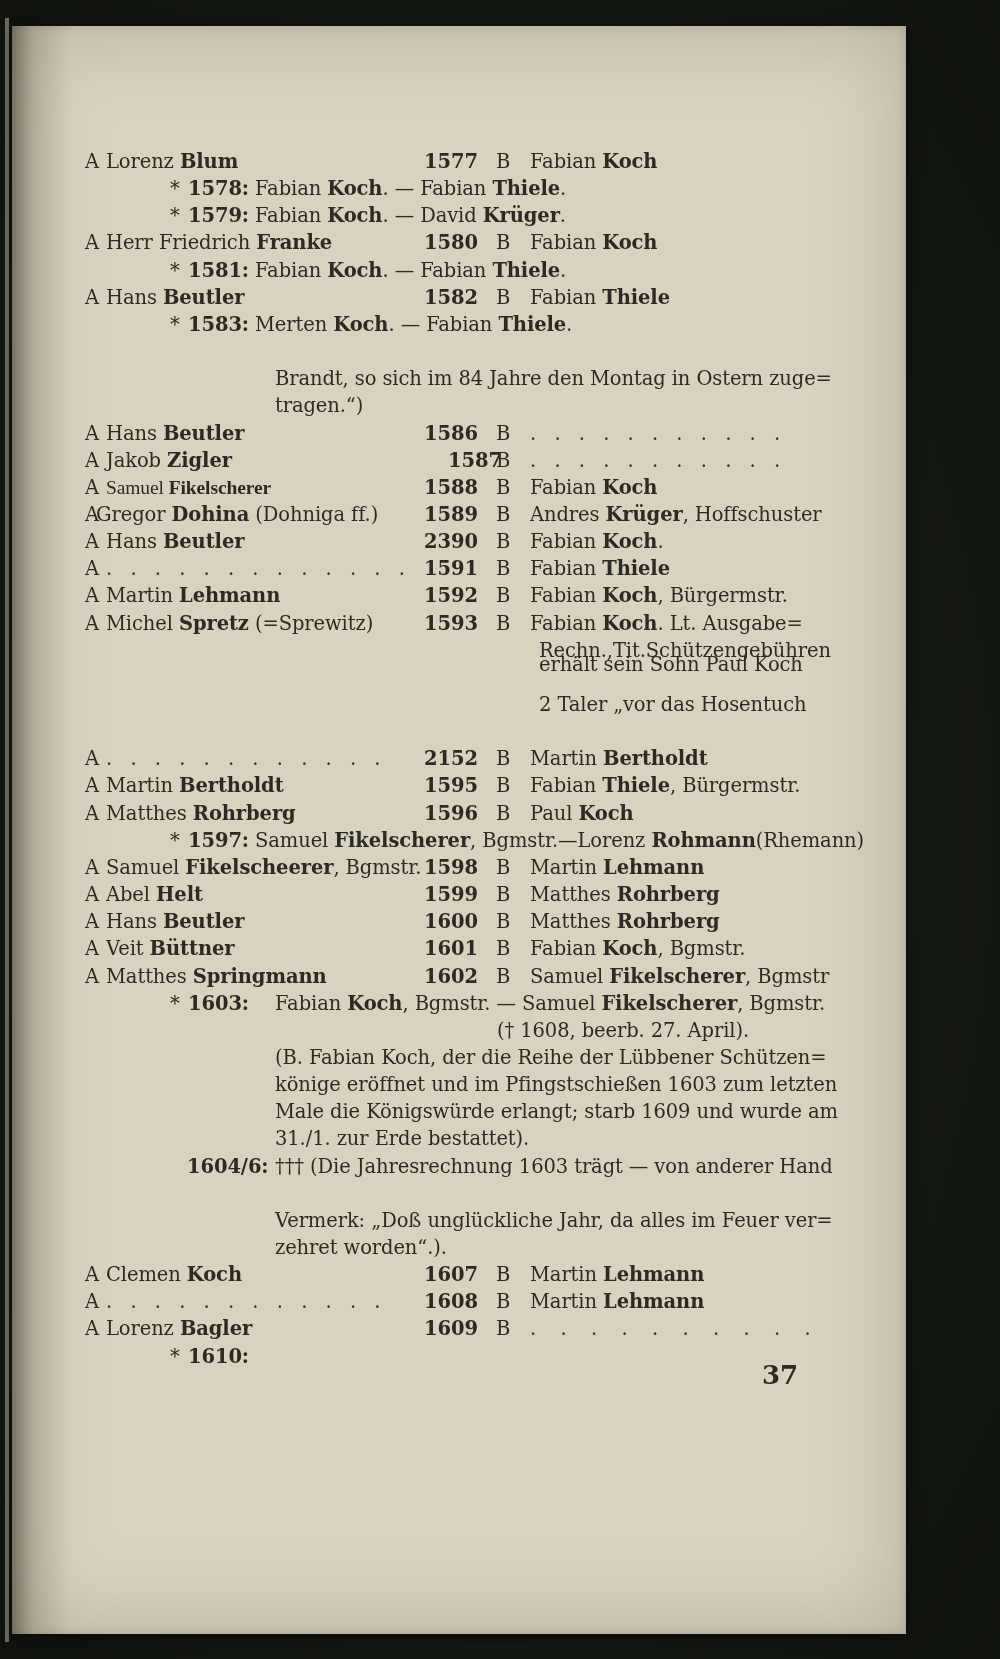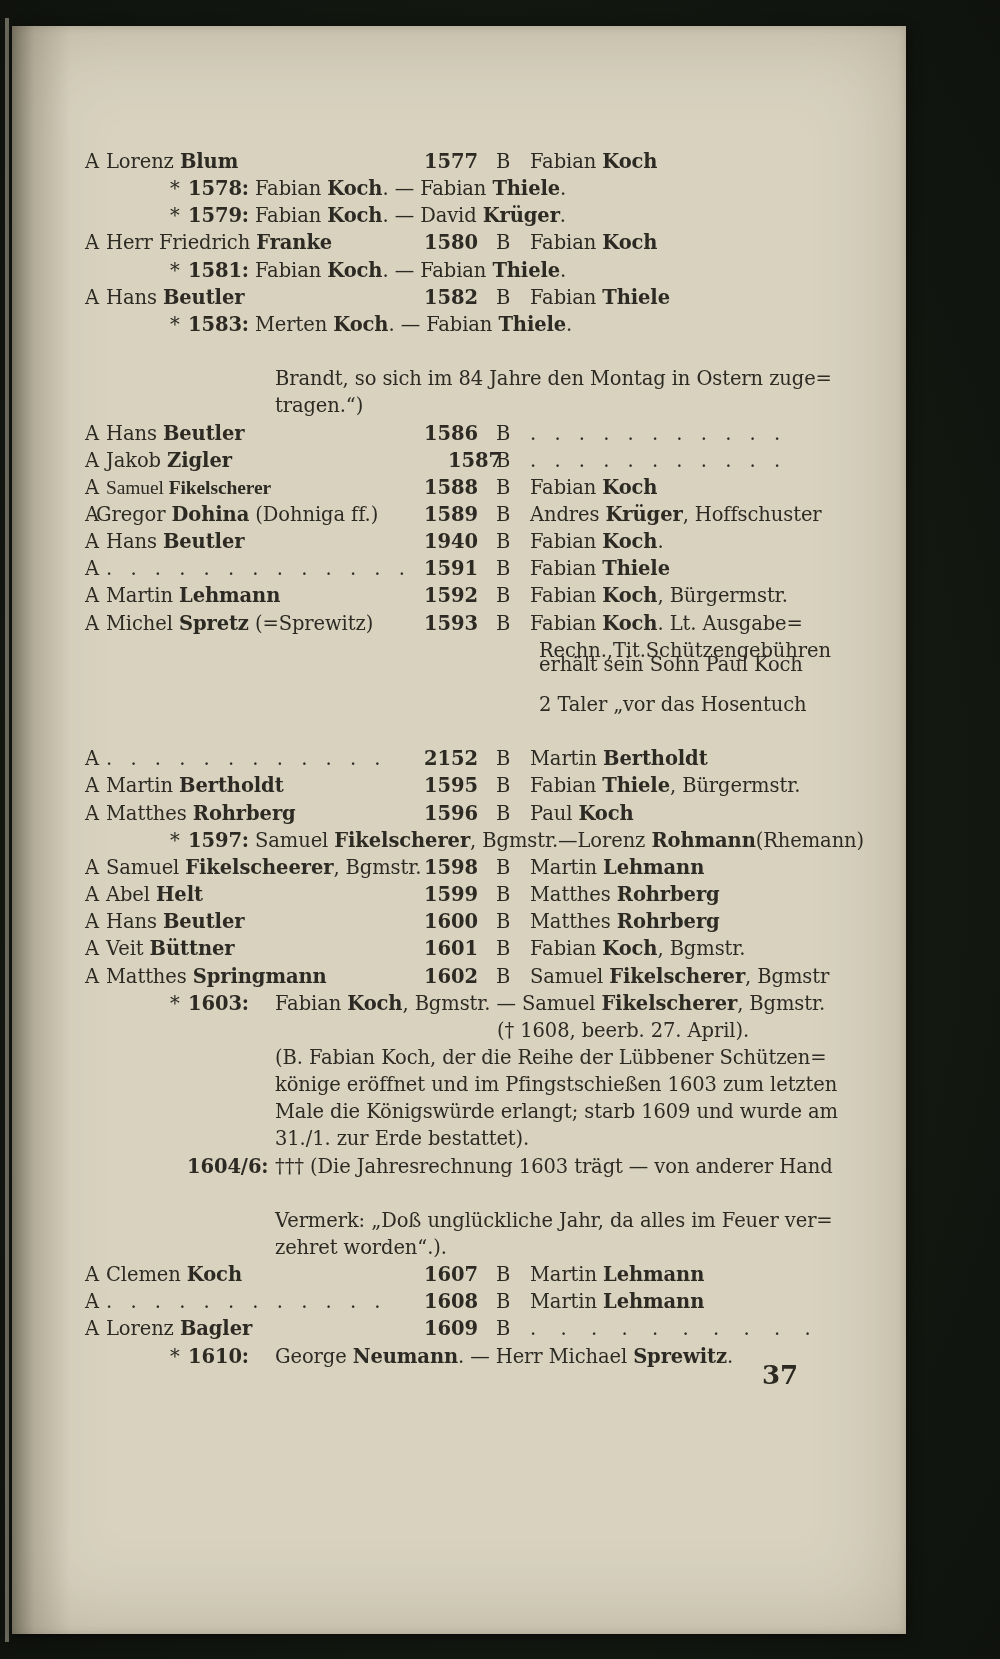--- a/index.html
+++ b/index.html
@@ -129,21 +129,21 @@
     <div class="line" style="top: 500.95px;">
       <span class="cell" style="left: 85px;"><span>A</span></span>
       <span class="cell" style="left: 96px;"><span>Gregor </span><span class="bd">Dohina</span><span> (Dohniga ff.)</span></span>
       <span class="cell" style="left: 424px;"><span class="bd">1589</span></span>
       <span class="cell" style="left: 496px;"><span>B</span></span>
       <span class="cell" style="left: 530px;"><span>Andres </span><span class="bd">Krüger</span><span>, Hoffschuster</span></span>
     </div>
     <div class="line" style="top: 528.1px;">
       <span class="cell" style="left: 85px;"><span>A</span></span>
       <span class="cell" style="left: 106px;"><span>Hans </span><span class="bd">Beutler</span></span>
-      <span class="cell" style="left: 424px;"><span class="bd">1940</span></span>
+      <span class="cell" style="left: 424px;"><span class="bd">2390</span></span>
       <span class="cell" style="left: 496px;"><span>B</span></span>
       <span class="cell" style="left: 530px;"><span>Fabian </span><span class="bd">Koch</span><span>.</span></span>
     </div>
     <div class="line" style="top: 555.25px;">
       <span class="cell" style="left: 85px;"><span>A</span></span>
       <span class="cell" style="left: 106px;"><span>.   .   .   .   .   .   .   .   .   .   .   .   .</span></span>
       <span class="cell" style="left: 424px;"><span class="bd">1591</span></span>
       <span class="cell" style="left: 496px;"><span>B</span></span>
       <span class="cell" style="left: 530px;"><span>Fabian </span><span class="bd">Thiele</span></span>
     </div>
@@ -278,17 +278,16 @@
     <div class="line" style="top: 1315.45px;">
       <span class="cell" style="left: 85px;"><span>A</span></span>
       <span class="cell" style="left: 106px;"><span>Lorenz </span><span class="bd">Bagler</span></span>
       <span class="cell" style="left: 424px;"><span class="bd">1609</span></span>
       <span class="cell" style="left: 496px;"><span>B</span></span>
       <span class="cell" style="left: 530px;"><span>.    .    .    .    .    .    .    .    .    .</span></span>
     </div>
     <div class="line" style="top: 1342.6px;">
       <span class="cell" style="left: 170px;"><span>*</span></span>
       <span class="cell" style="left: 188px;"><span class="bd">1610:</span></span>
-      <span class="cell" style="left: 275px;"><span>George </span><span class="bd">Neumann</span><span>. — Herr Michael </span><span class="bd">Sprewitz</span><span>.</span></span>
     </div>
   </div>
 
 <div class="page-number">37</div>
 
 </body></html>

